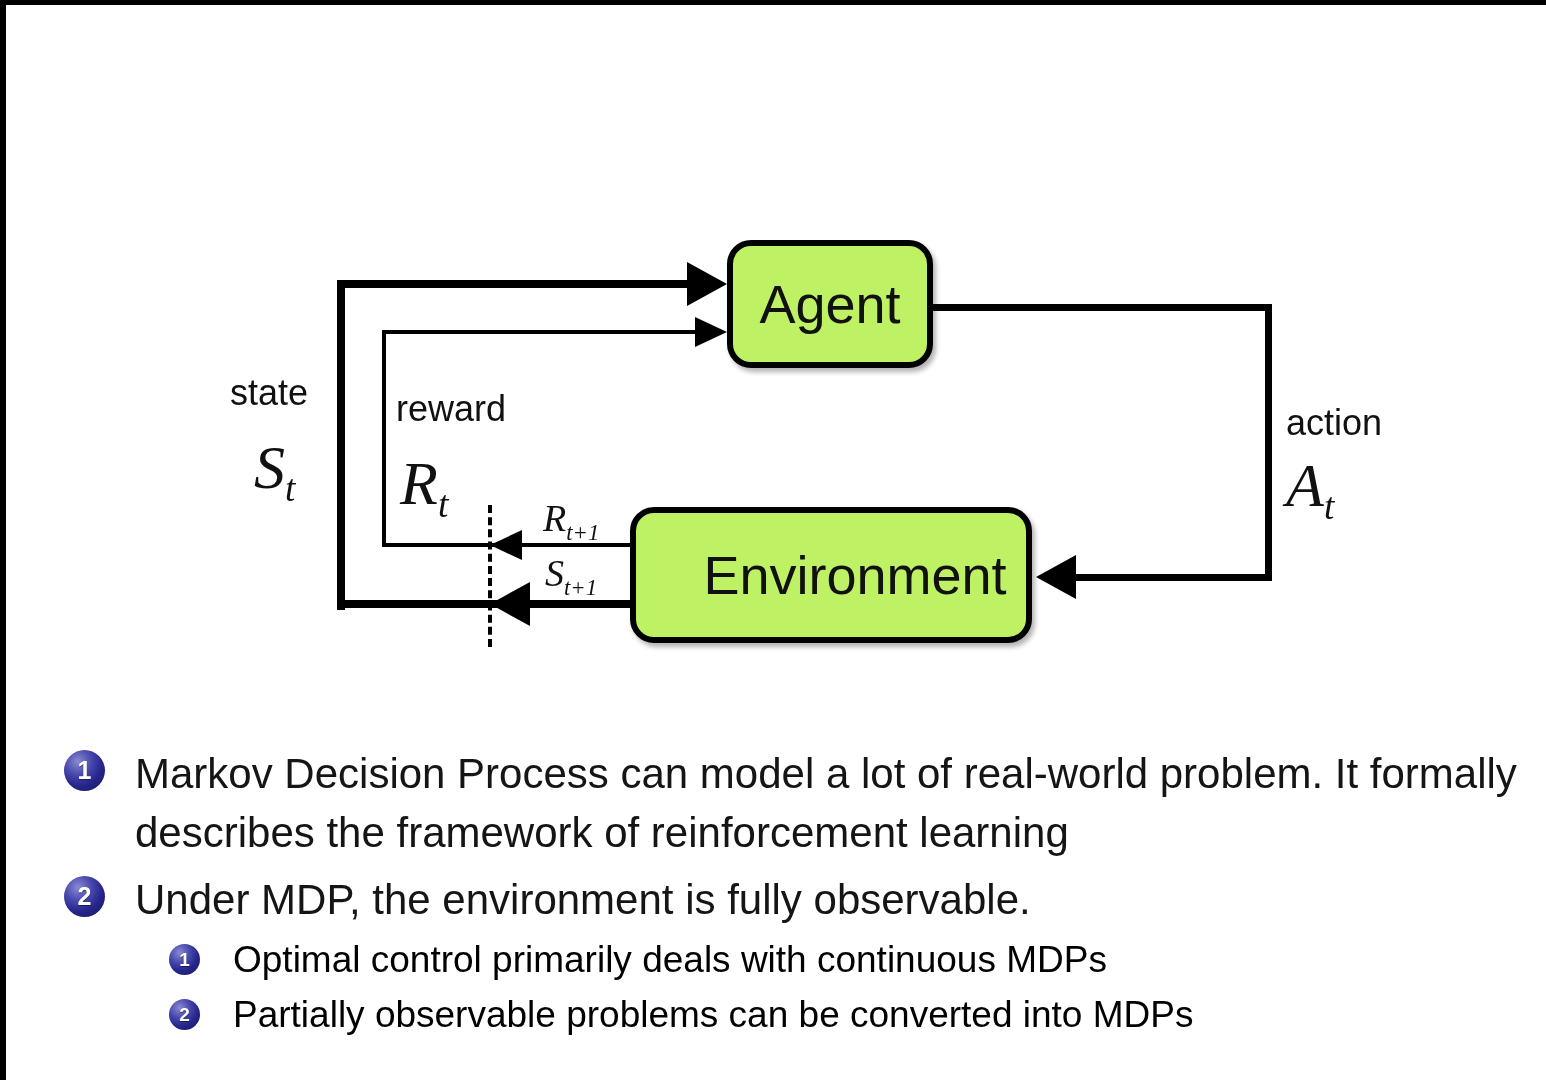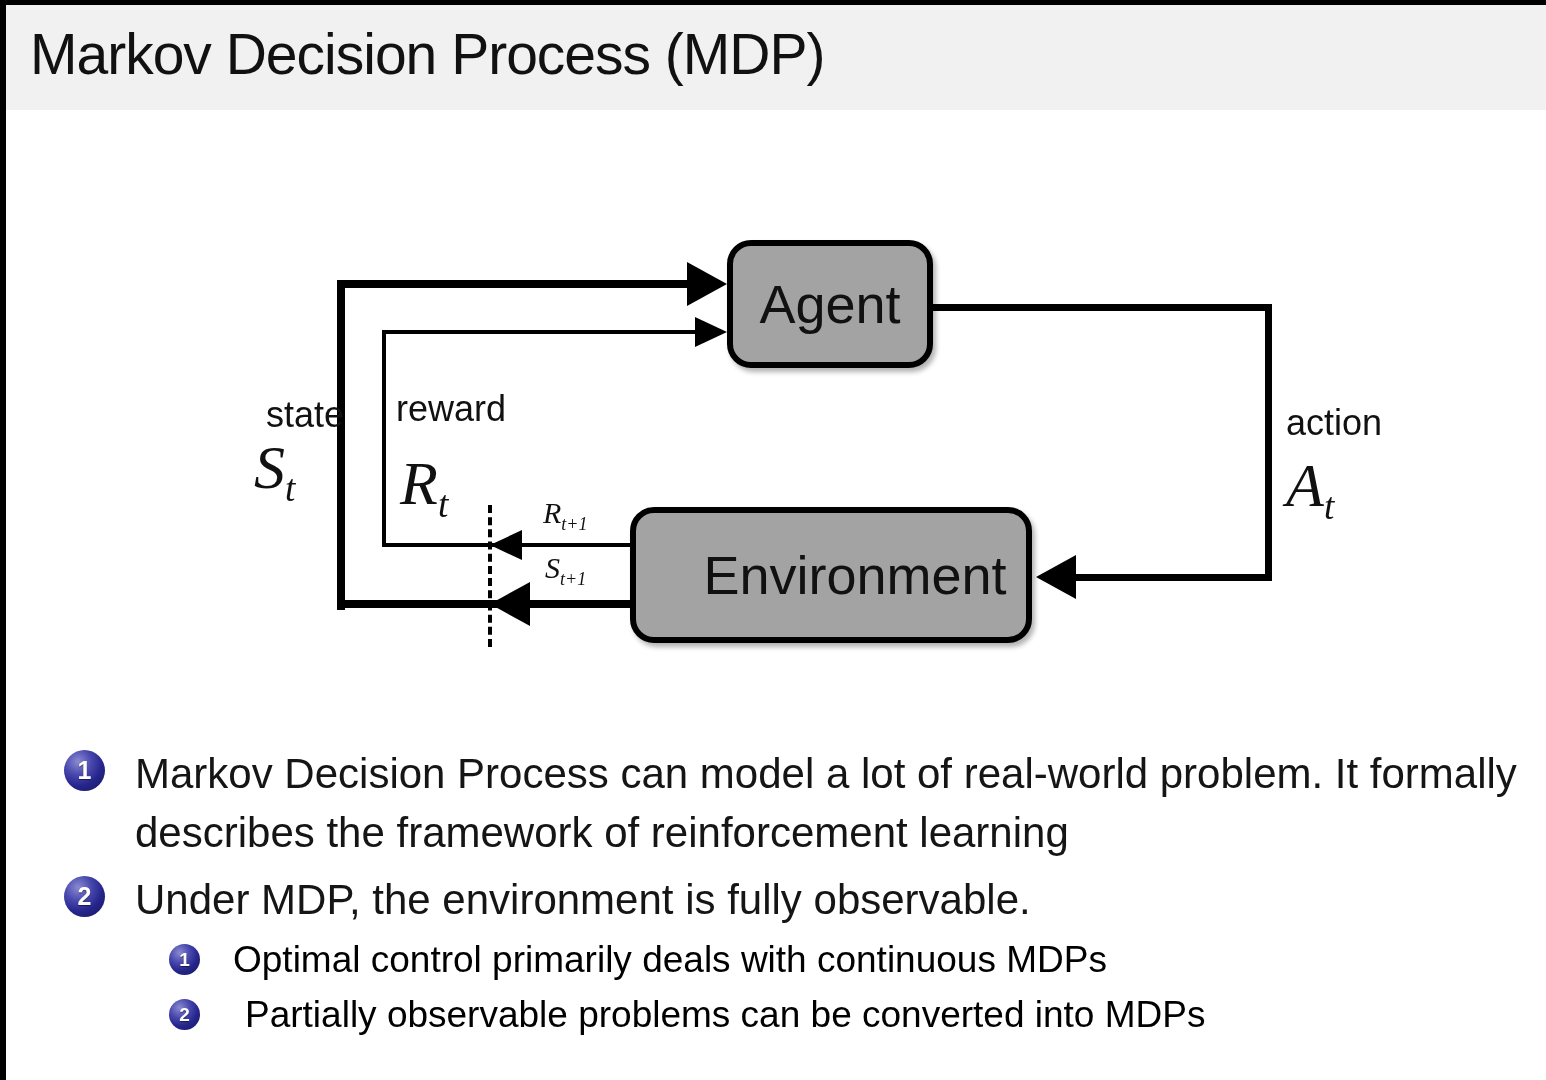--- a/index.html
+++ b/index.html
@@ -24,21 +24,21 @@
     position:absolute;left:6px;top:5px;width:1540px;height:105px;
     background:var(--header-bg);
   }
   .title{
     position:absolute;left:24px;top:16px;
     font-size:57px;font-weight:400;letter-spacing:-1px;color:#111;
   }
 
   
   .box{
-    position:absolute;background:#a3a3a3;border:6px solid #000;border-radius:24px;
+    position:absolute;background:#bef264;border:6px solid #000;border-radius:24px;
     display:flex;align-items:center;justify-content:center;
     box-shadow:3px 4px 5px rgba(0,0,0,0.30);
   }
   .box-agent{left:727px;top:240px;width:206px;height:128px;}
   .box-env{left:630px;top:507px;width:402px;height:136px;padding-left:48px;}
   .box-label{font-size:54px;color:#111;}
 
   .seg{position:absolute;background:#000;}
   
   .state-v{left:337px;top:280px;width:8px;height:330px;}
@@ -66,23 +66,23 @@
 
   .dashed-line{
     position:absolute;left:488px;top:505px;height:142px;width:0;
     border-left:4px dashed #000;
   }
 
   .dlabel{position:absolute;font-size:36px;color:#111;}
   .math{font-family:"Liberation Serif",serif;font-style:italic;color:#111;}
   .math sub{font-style:italic;font-size:0.60em;line-height:0;}
   .math-big{position:absolute;font-size:62px;}
-  .math-mid{position:absolute;font-size:30px;}
+  .math-mid{position:absolute;font-size:38px;}
 
-  .lbl-state{left:230px;top:394px;margin-left:36px;}
+  .lbl-state{left:230px;top:372px;}
   .sym-state{left:254px;top:432px;}
   .lbl-reward{left:396px;top:388px;}
   .sym-reward{left:400px;top:432px;margin-top:16px;}
   .lbl-action{left:1286px;top:402px;}
   .sym-action{left:1286px;top:450px;}
   .sym-rnext{left:543px;top:496px;}
   .sym-snext{left:545px;top:551px;}
 
   
   .ball{
@@ -96,32 +96,29 @@
   .ball-1{left:64px;top:750px;}
   .ball-2{left:64px;top:876px;}
   .ball-s1{left:169px;top:944px;}
   .ball-s2{left:169px;top:999px;}
 
   .btext{position:absolute;font-size:42px;line-height:59px;color:#151515;}
   .btext-1{left:135px;top:744px;width:1400px;}
   .btext-2{left:135px;top:870px;width:1400px;}
   .stext{position:absolute;font-size:37px;line-height:48px;color:#000000;}
   .stext-1{left:233px;top:936px;width:1300px;}
-  .stext-2{left:245px;top:991px;width:1300px;}
+  .stext-2{left:233px;top:991px;width:1300px;}
 </style>
 </head>
 <body>
 
 <div class="slide">
   <div class="edge-top"></div>
   <div class="edge-left"></div>
 
-  <div class="header">
-    <div class="title">Markov Decision Process (MDP)</div>
-  </div>
 
   <div>
 
     <div class="seg state-v"></div>
     <div class="seg state-h-top"></div>
     <div class="seg state-h-bot"></div>
     <div class="tri tri-right-big ah-state-agent"></div>
     <div class="tri tri-left-big ah-snext"></div>
 
     <div class="seg reward-v"></div>

